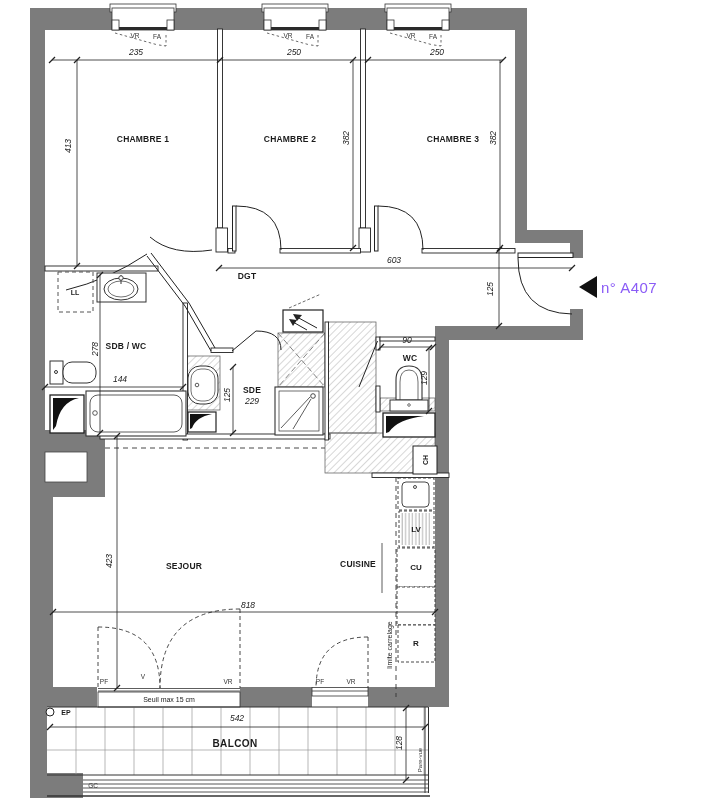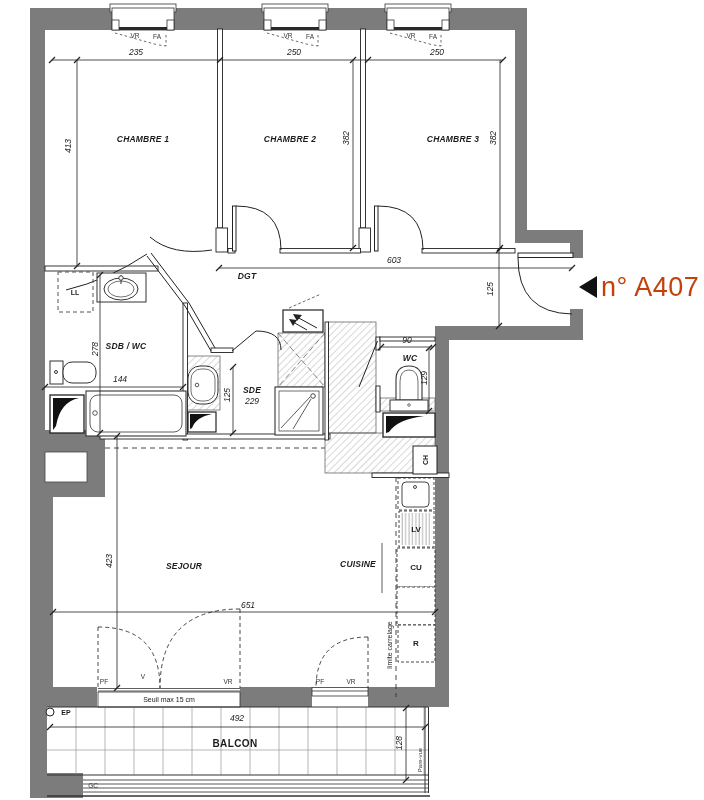--- a/index.html
+++ b/index.html
@@ -1,30 +1,30 @@
 <!DOCTYPE html>
 <html><head>
 <meta charset="utf-8">
 <style>
   html,body{margin:0;padding:0;background:#fff;}
   #plan{position:relative;width:704px;height:800px;background:#fff;overflow:hidden;
         font-family:"Liberation Sans", sans-serif;}
   #plan svg{position:absolute;left:0;top:0;}
   .lbl{position:absolute;transform:translate(-50%,-50%);white-space:nowrap;color:#1b1b1b;
        line-height:1;}
-  .room{font-size:8.5px;font-weight:bold;letter-spacing:.2px;font-style:italic;}
+  .room{font-size:8.5px;font-weight:bold;letter-spacing:.2px;}
   .big{font-size:10px;font-weight:bold;letter-spacing:.4px;}
   .dim{font-size:8.5px;font-style:italic;}
   .dimv{font-size:8.5px;font-style:italic;transform:translate(-50%,-50%) rotate(-90deg);}
   .sm{font-size:7px;font-weight:bold;}
   .sm8{font-size:8px;font-weight:bold;}
   .tiny{font-size:6.5px;color:#333;font-weight:normal;}
   .tinyv{font-size:6.5px;color:#333;transform:translate(-50%,-50%) rotate(-90deg);}
   .smv{font-size:7px;font-weight:bold;transform:translate(-50%,-50%) rotate(-90deg);}
-  .title{position:absolute;transform:translate(0,-50%);font-size:27px;color:#c2410c;
+  .title{position:absolute;transform:translate(0,-50%);font-size:15px;color:#8b5cf6;
          white-space:nowrap;letter-spacing:.5px;}
 </style>
 </head>
 <body>
 
 <div id="plan">
 <svg width="704" height="800" viewBox="0 0 704 800">
   <defs>
     <pattern id="h" width="5" height="5" patternUnits="userSpaceOnUse" patternTransform="rotate(45)">
       <line x1="0" y1="0" x2="0" y2="5" stroke="#9a9a9a" stroke-width="0.8"></line>
@@ -357,22 +357,22 @@
 <div class="lbl dimv" style="left:346px;top:138px">382</div>
 <div class="lbl dimv" style="left:493px;top:138px">382</div>
 <div class="lbl dim" style="left:394px;top:260px">603</div>
 <div class="lbl dimv" style="left:490px;top:289px">125</div>
 <div class="lbl dimv" style="left:95px;top:349px">278</div>
 <div class="lbl dim" style="left:120px;top:379px">144</div>
 <div class="lbl dim" style="left:407px;top:340px">90</div>
 <div class="lbl dimv" style="left:424px;top:378px">129</div>
 <div class="lbl dimv" style="left:227px;top:395px">125</div>
 <div class="lbl dimv" style="left:109px;top:561px">423</div>
-<div class="lbl dim" style="left:248px;top:605px">651</div>
-<div class="lbl dim" style="left:237px;top:718px">492</div>
+<div class="lbl dim" style="left:248px;top:605px">818</div>
+<div class="lbl dim" style="left:237px;top:718px">542</div>
 <div class="lbl dimv" style="left:399px;top:743px">128</div>
 
 <div class="lbl tiny" style="left:135px;top:36px">VR</div>
 <div class="lbl tiny" style="left:157px;top:37px">FA</div>
 <div class="lbl tiny" style="left:288px;top:36px">VR</div>
 <div class="lbl tiny" style="left:310px;top:37px">FA</div>
 <div class="lbl tiny" style="left:411px;top:36px">VR</div>
 <div class="lbl tiny" style="left:433px;top:37px">FA</div>
 
 <div class="lbl tiny" style="left:104px;top:682px">PF</div>

